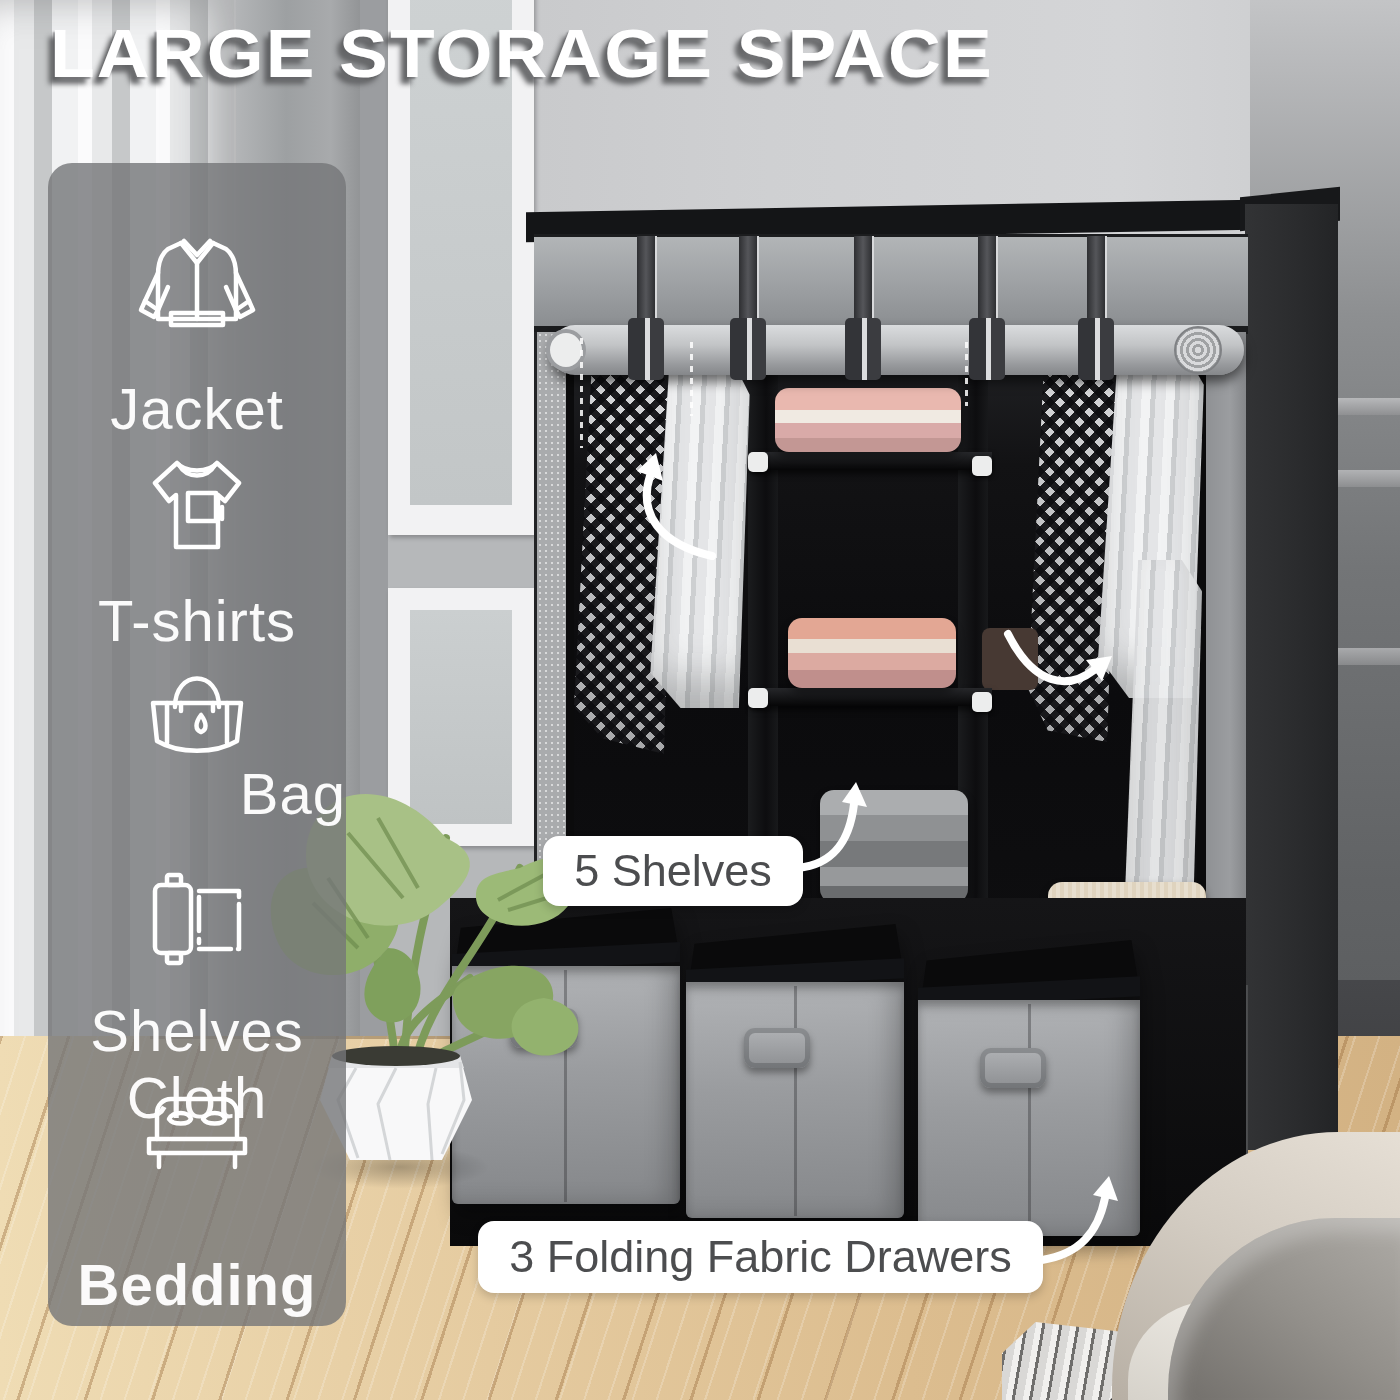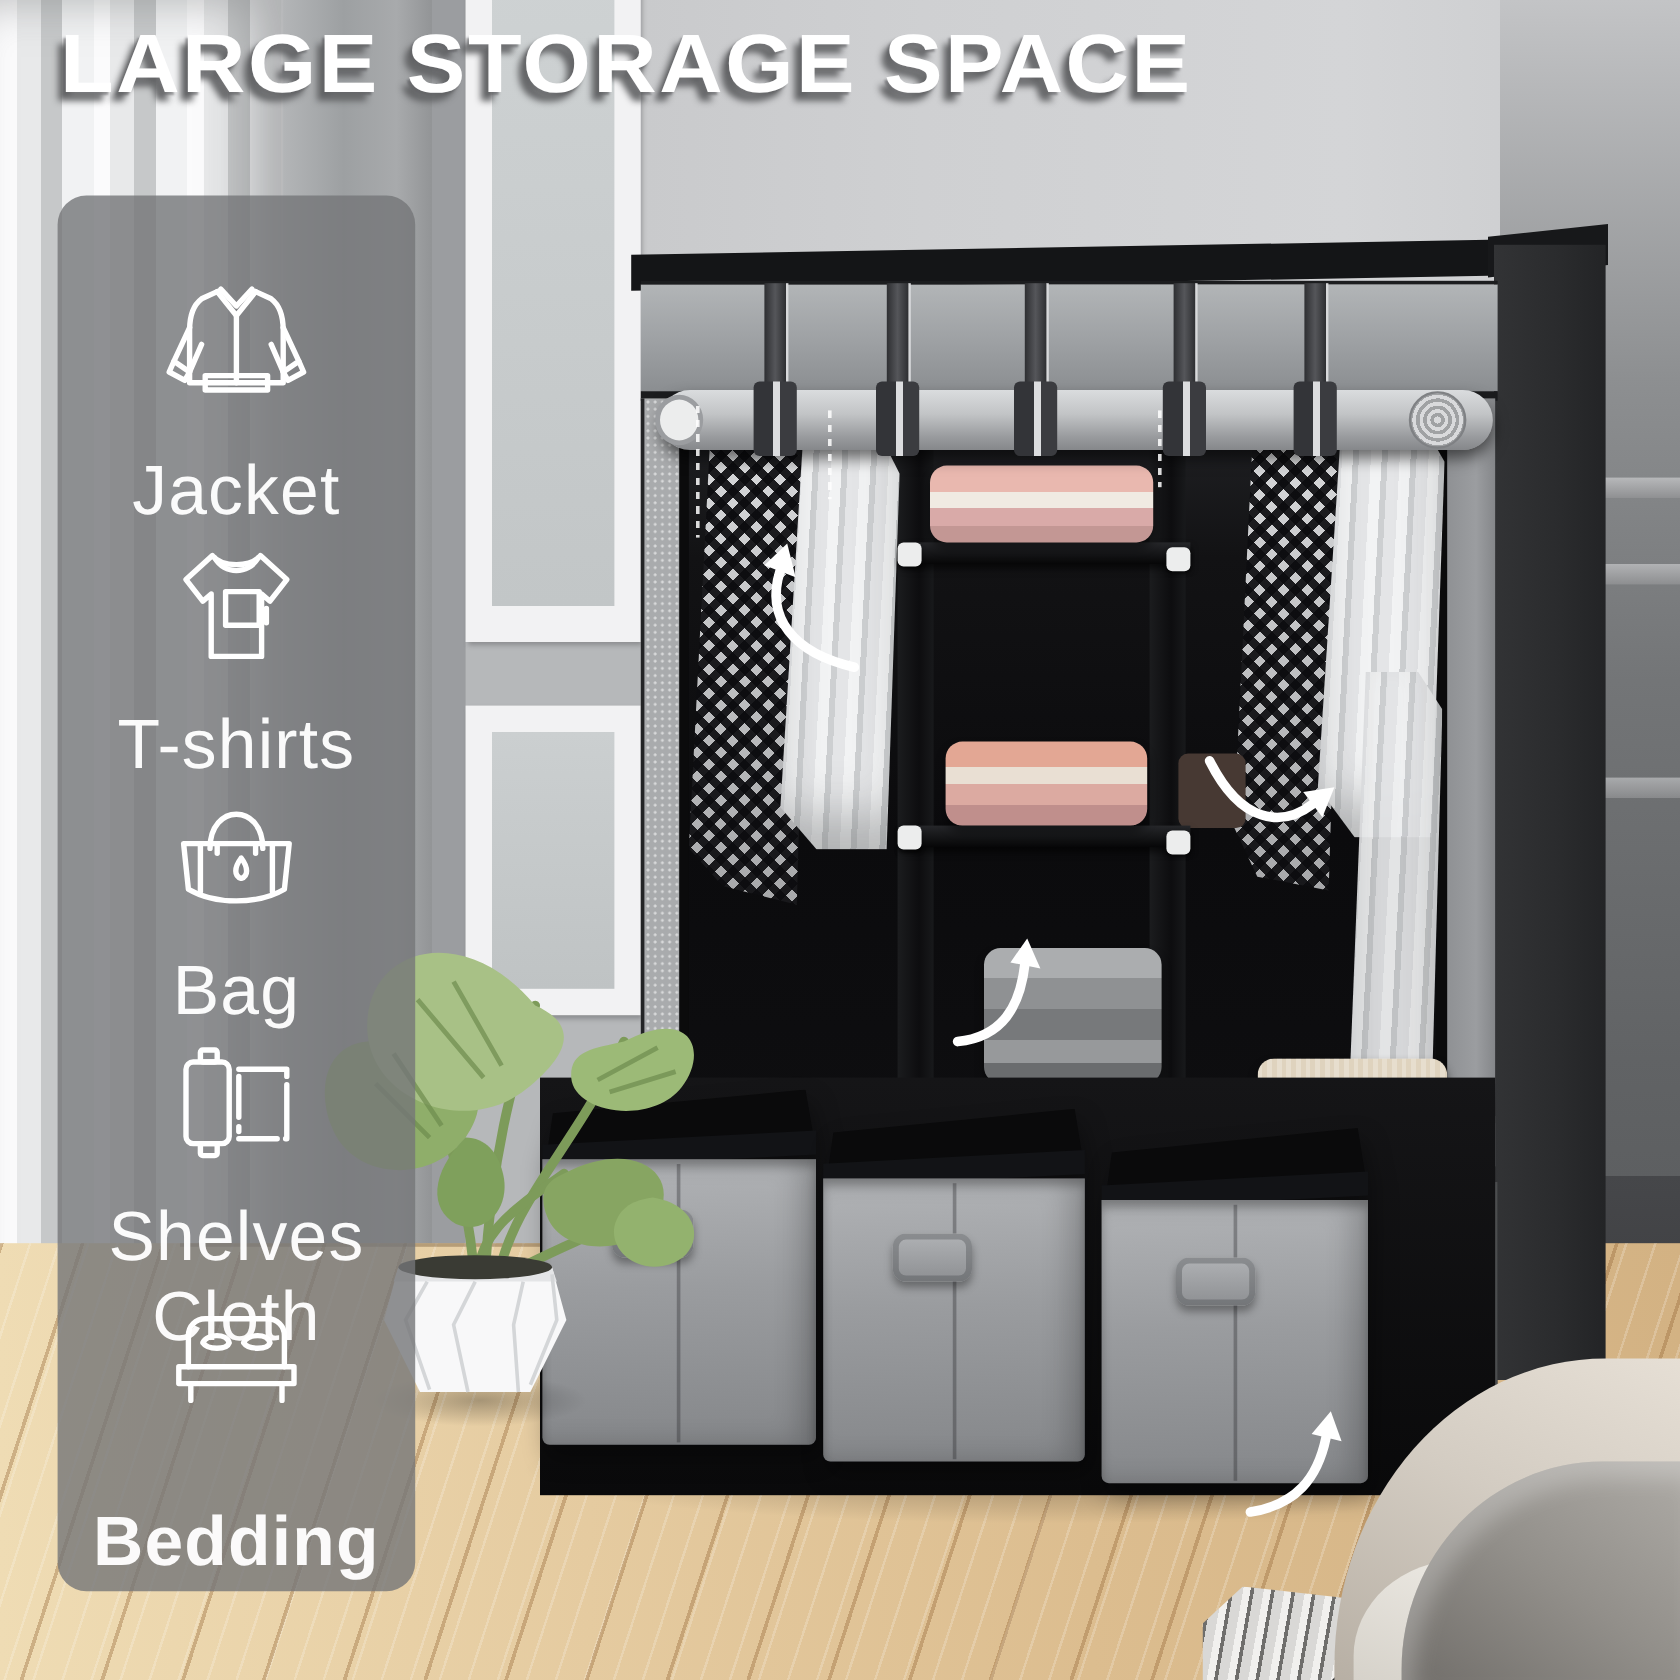--- a/index.html
+++ b/index.html
@@ -341,21 +341,21 @@
     <div class="sb-label" style="top:424px;">T-shirts</div>
 
     <svg class="sb-item-icon" style="top:490px;" viewBox="0 0 120 120" fill="none" stroke="#ffffff" stroke-width="4.5" stroke-linejoin="round" stroke-linecap="round">
       <path d="M38,54 C38,16 82,16 82,54"></path>
       <path d="M16,50 L104,50 L100,88 C78,101 42,101 20,88 Z"></path>
       <path d="M30,50 L30,90"></path>
       <path d="M90,50 L90,90"></path>
       <path d="M44,50 L44,58 M76,50 L76,58"></path>
       <path d="M64,62 C58,70 58,77 64,79 C70,77 70,70 64,62 Z"></path>
     </svg>
-    <div class="sb-label" style="top:629px;">Bag</div>
+    <div class="sb-label" style="top:597px;text-align:right;">Bag</div>
 
     <svg class="sb-item-icon" style="top:694px;" viewBox="0 0 120 120" fill="none" stroke="#ffffff" stroke-width="4.5" stroke-linejoin="round" stroke-linecap="round">
       <rect x="18" y="28" width="36" height="68" rx="6"></rect>
       <rect x="30" y="18" width="14" height="10" rx="2"></rect>
       <rect x="30" y="96" width="14" height="10" rx="2"></rect>
       <path d="M62,34 L102,34 L102,92 L62,92" stroke-dasharray="46 7"></path>
       <path d="M62,40 L62,86" stroke-dasharray="34 8"></path>
     </svg>
     <div class="sb-label" style="top:834px;">Shelves Cloth</div>
 
@@ -364,20 +364,26 @@
       <path d="M32,44 C36,36 52,36 54,44 C52,50 36,50 32,44 Z"></path>
       <path d="M66,44 C70,36 86,36 88,44 C86,50 70,50 66,44 Z"></path>
       <path d="M12,64 L108,64 L108,78 L12,78 Z"></path>
       <path d="M22,78 L22,92 M98,78 L98,92"></path>
     </svg>
     <div class="sb-label" style="top:1088px;font-weight:bold;">Bedding</div>
   </div>
 
   <div class="title">LARGE STORAGE SPACE</div>
 
+  <div class="callout co-shelves">
+    <span>5 Shelves</span>
+  </div>
+  <div class="callout co-drawers">
+    <span>3 Folding Fabric Drawers</span>
+  </div>
 
   <svg class="arrows" viewBox="0 0 1400 1400">
     <g stroke="#ffffff" stroke-width="8" fill="none" stroke-linecap="round">
       <path d="M712,556 C660,544 638,514 650,476"></path>
       <path d="M1008,634 C1034,686 1068,690 1094,670"></path>
       <path d="M798,868 C836,864 850,838 854,804"></path>
       <path d="M1042,1260 C1080,1254 1098,1232 1105,1198"></path>
     </g>
     <g fill="#ffffff">
       <polygon points="656,453 663,481 637,471"></polygon>

